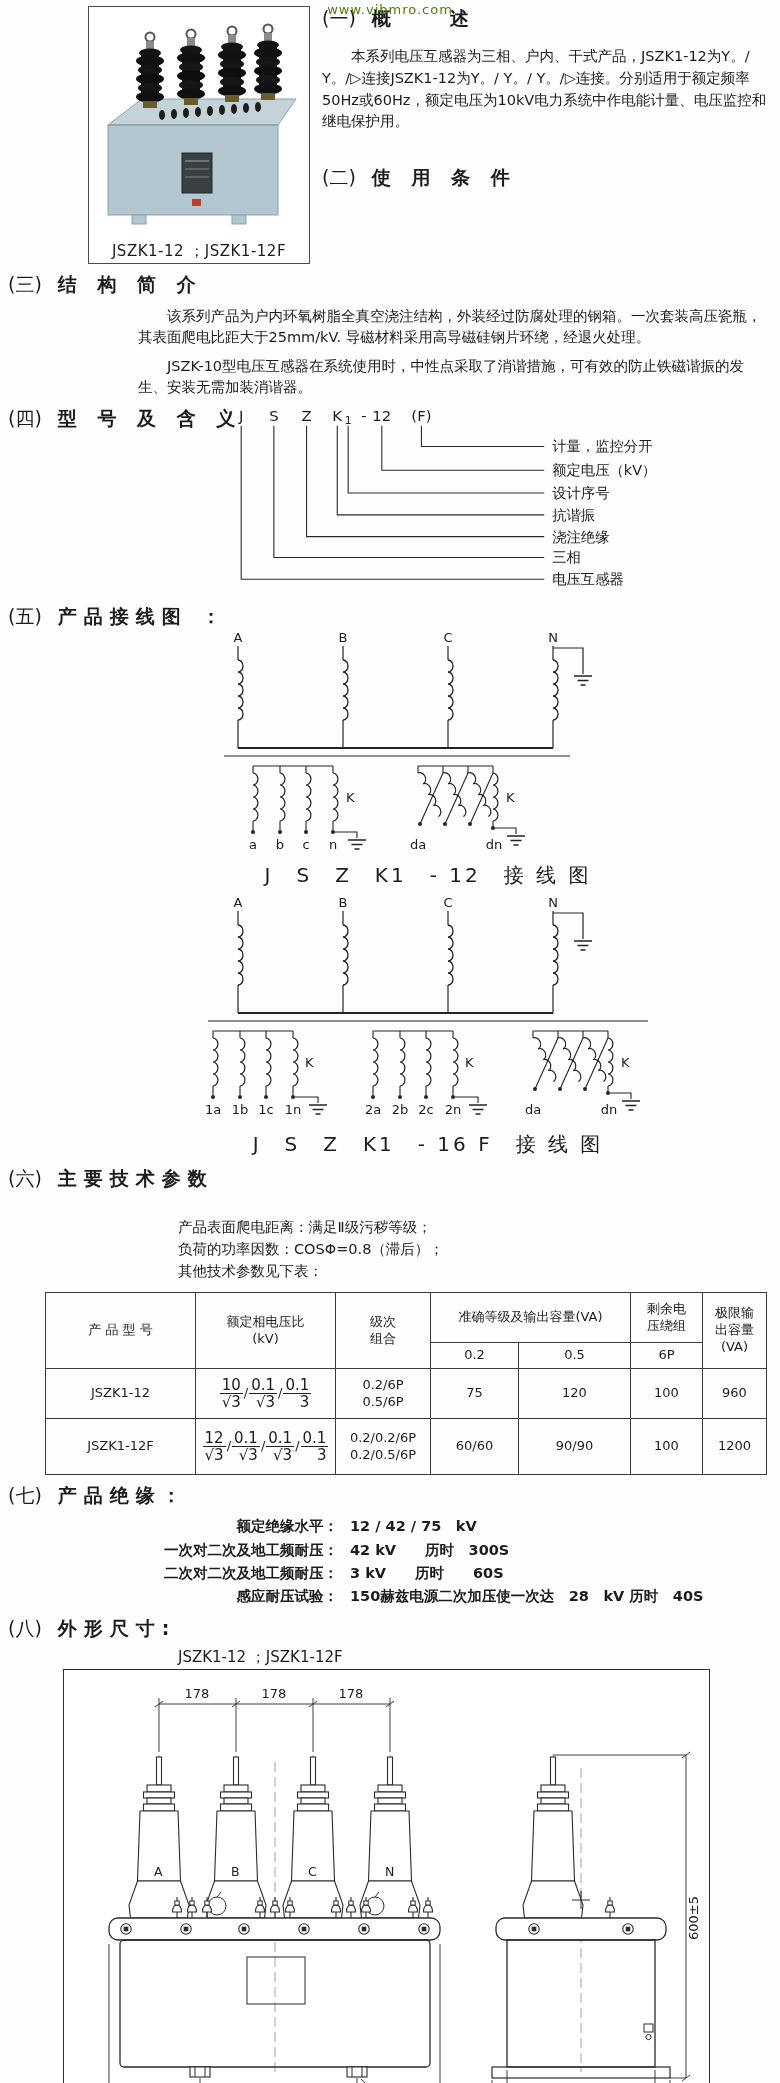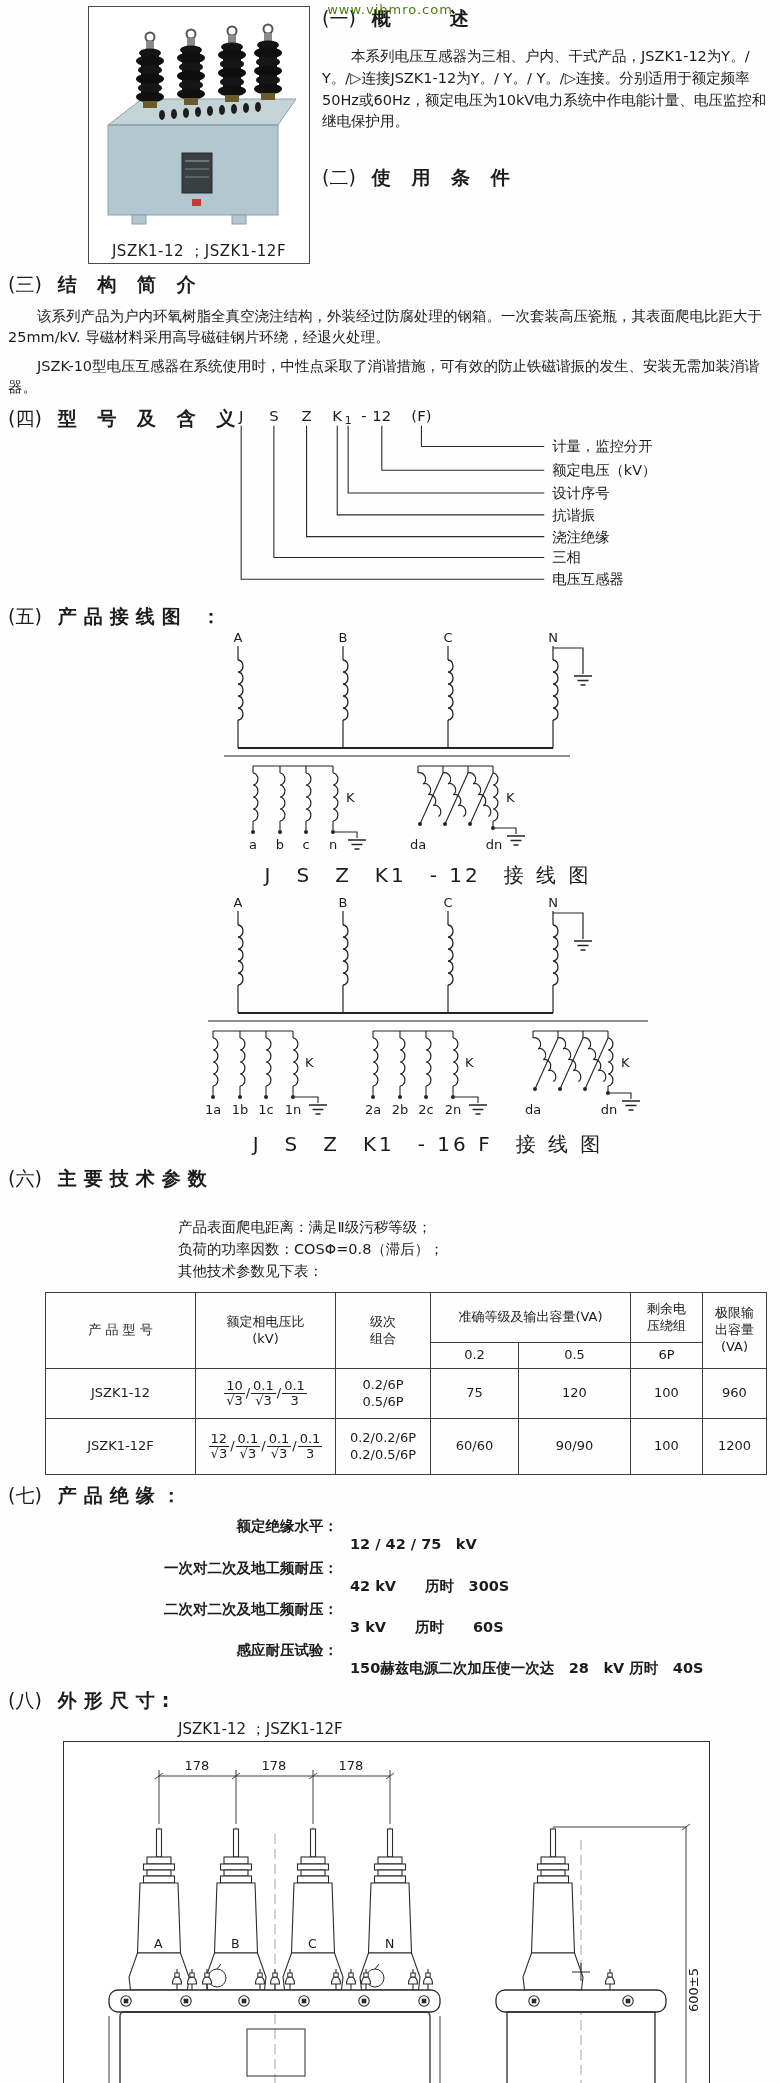--- a/index.html
+++ b/index.html
@@ -12,35 +12,35 @@
   .photo-box{width:220px;height:254px;border:1.5px solid #4a4a4a;margin-left:80px;
        flex:none;display:flex;flex-direction:column;align-items:center;justify-content:space-between;
        background:#fff;padding-bottom:2px;}
   .photo-caption{font-size:15px;letter-spacing:.5px;}
   .right-col{margin-left:12px;flex:1;padding-right:2px;}
   .sec-head{font-size:19px;display:flex;align-items:baseline;}
   .sec-head .num{margin-right:16px;white-space:nowrap;}
   .sec-head .t{letter-spacing:7px;font-weight:700;white-space:nowrap;}
   .s1-para{margin-top:14px;font-size:14.5px;line-height:1.5;text-indent:2em;}
   .s2-head{margin-top:32px;}
-  .indent-block{margin-top:8px;font-size:14.5px;line-height:1.45;text-indent:2em;}
+  .indent-block{margin-left:130px;margin-top:8px;font-size:14.5px;line-height:1.45;text-indent:2em;}
   .sec{margin-top:8px;}
   .flexrow{display:flex;align-items:flex-start;}
   .diag-wrap{margin-left:140px;}
   .diag-caption{width:560px;text-align:center;font-size:20px;letter-spacing:3px;margin:0 0 6px 140px;}
   .s6-lines{margin-left:170px;margin-top:25px;font-size:14.5px;line-height:1.5;}
   table.tech{border-collapse:collapse;margin:10px 0 0 37px;text-align:center;font-size:13px;}
   table.tech th,table.tech td{border:1.6px solid #3c3c3c;font-weight:500;padding:2px 3px;line-height:1.3;}
-  .frac{display:inline-block;text-align:center;font-size:13px;line-height:1.1;vertical-align:middle;}
+  .frac{display:inline-block;text-align:right;font-size:15px;line-height:1.1;vertical-align:middle;}
   .frac .fn{display:block;border-bottom:1px solid #222;padding:0 2px;}
   .frac .fd{display:block;padding:0 2px;}
   .fsep{font-size:13px;margin:0 1px;vertical-align:middle;}
   .ins-row{display:flex;font-size:14.5px;line-height:1.6;}
   .ins-label{width:330px;text-align:right;white-space:pre;}
-  .ins-val{padding-left:12px;white-space:pre;margin-top:18px;}
+  .ins-val{padding-left:12px;white-space:pre;}
   .outline-caption{margin:6px 0 2px 170px;font-size:15px;}
   .outline-box{width:645px;height:470px;border:1.5px solid #2f2f2f;margin-left:55px;background:#fff;}
   svg text{fill:#1c1c1c;}
   .dt{font-size:13px;}
   .cap-sm{font-size:12.5px;}
 </style>
 </head>
 <body>
 
 <svg width="0" height="0" style="position:absolute" aria-hidden="true">

